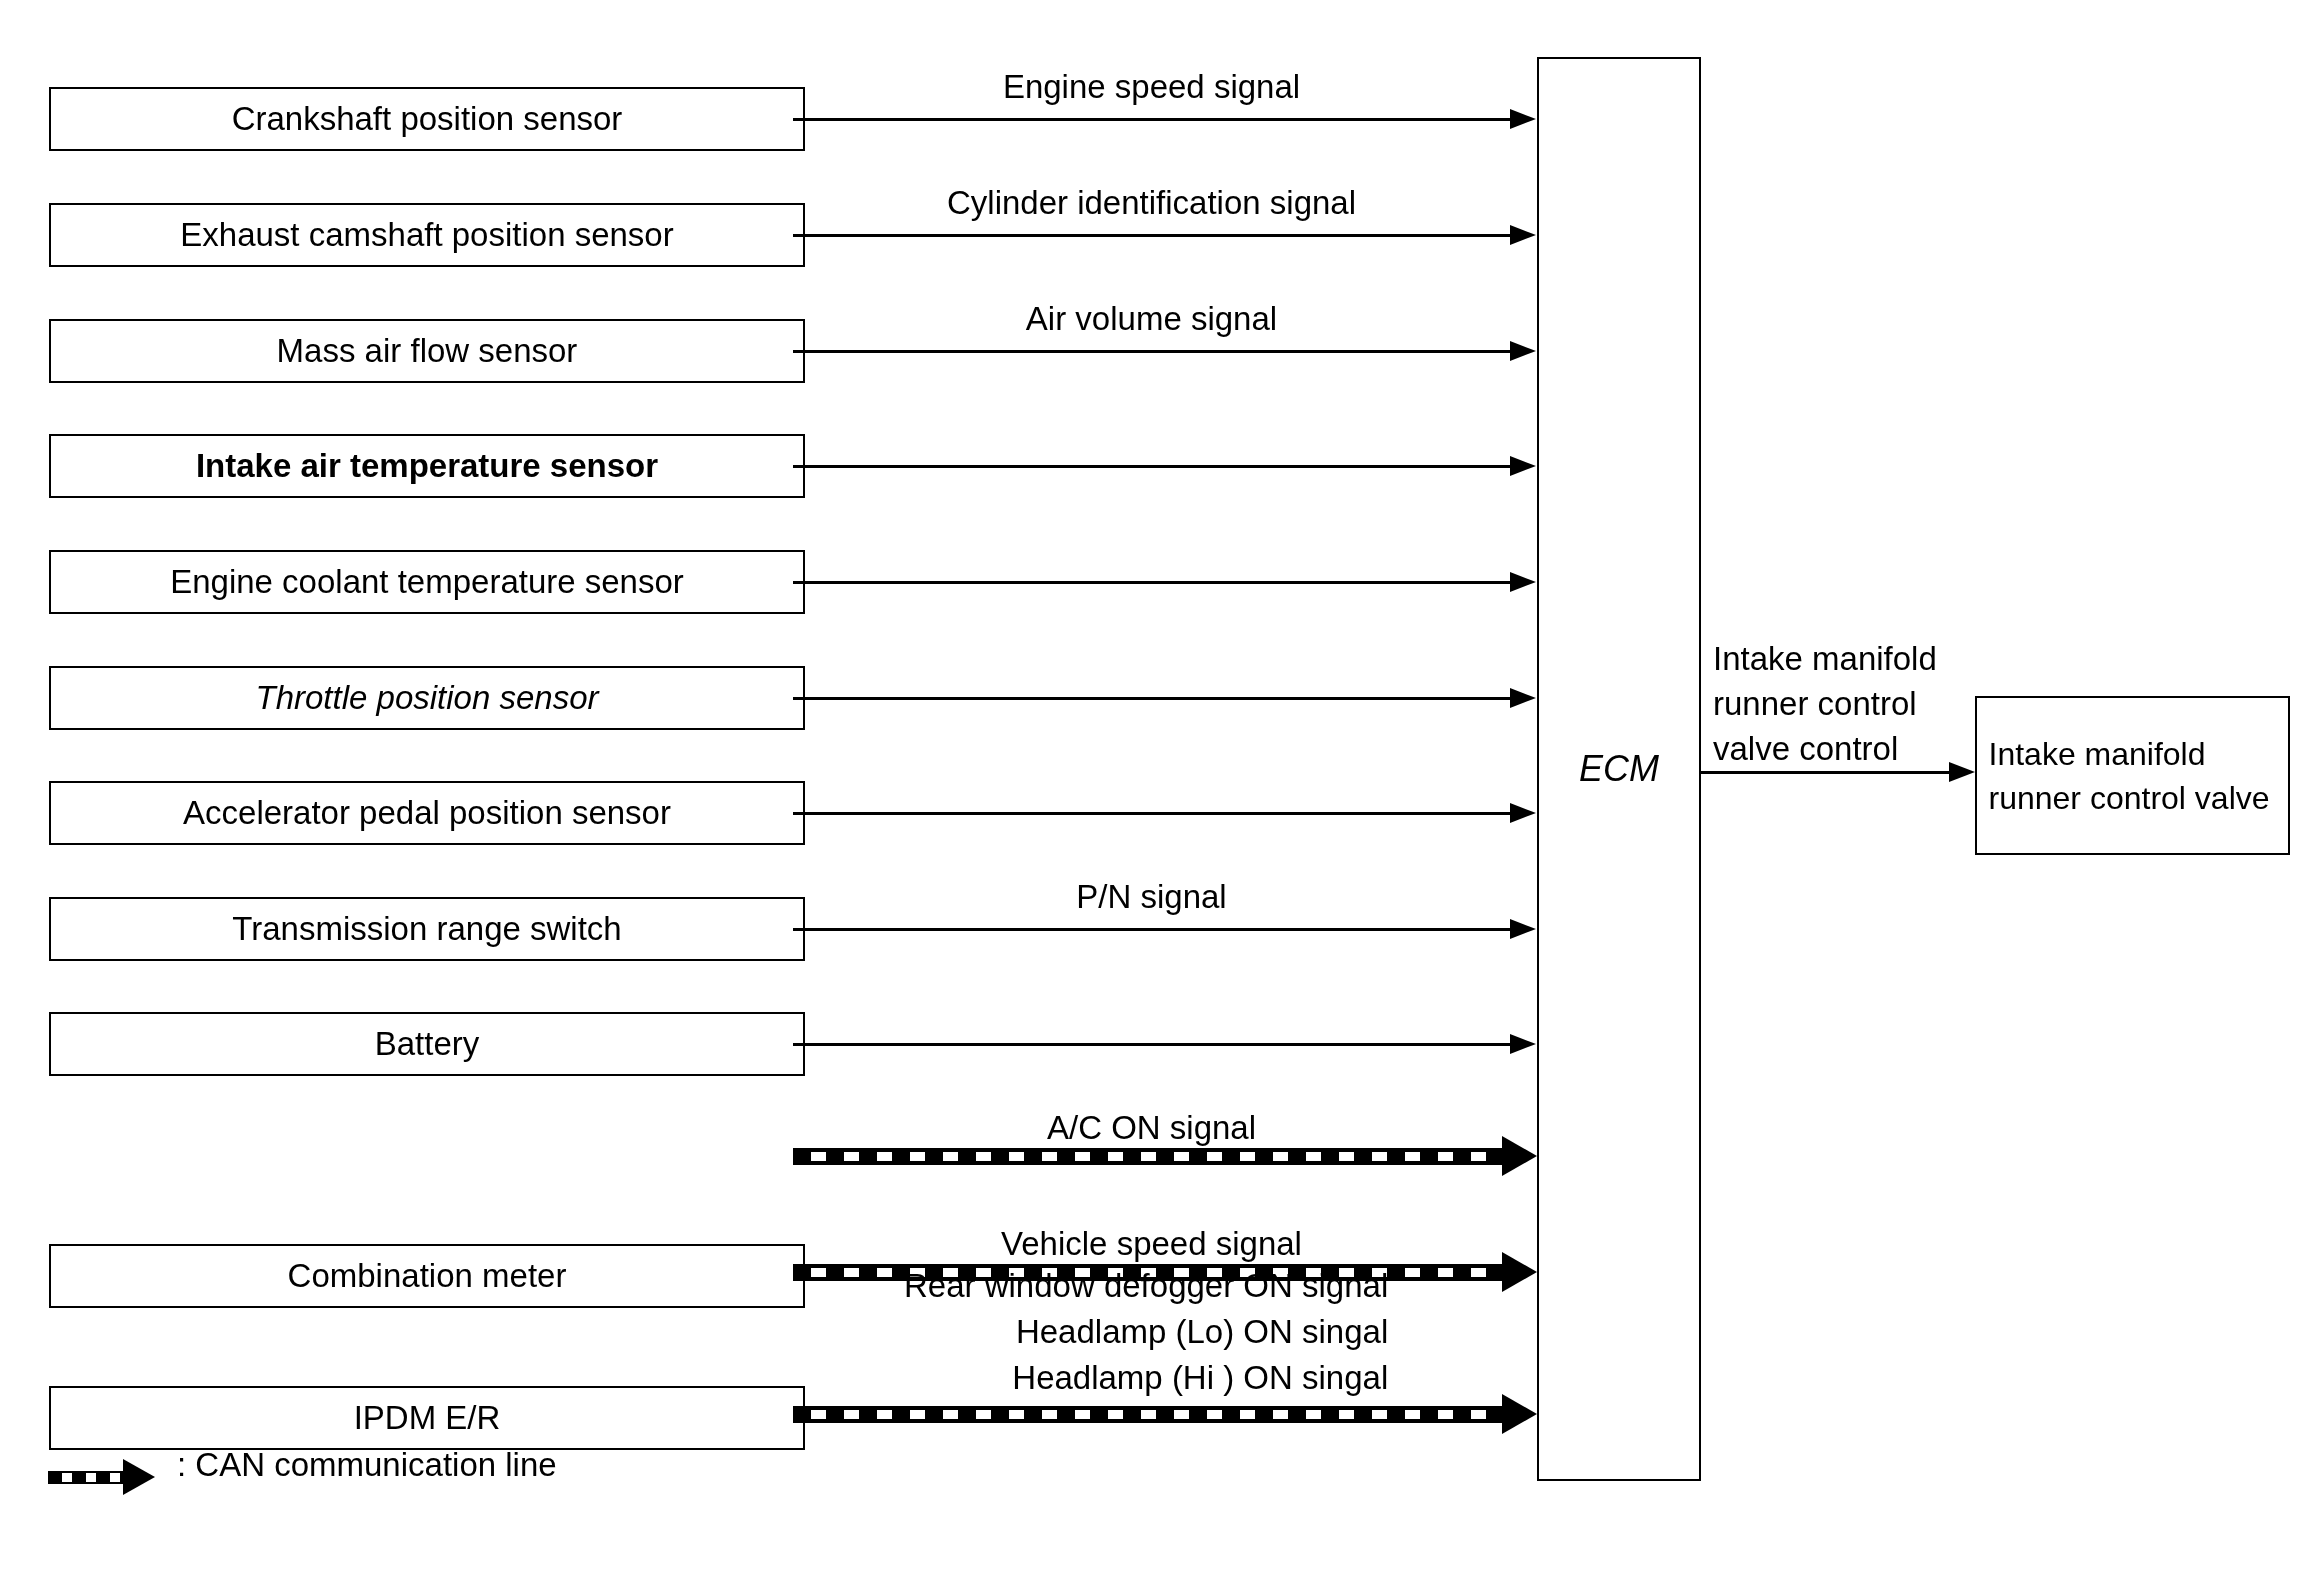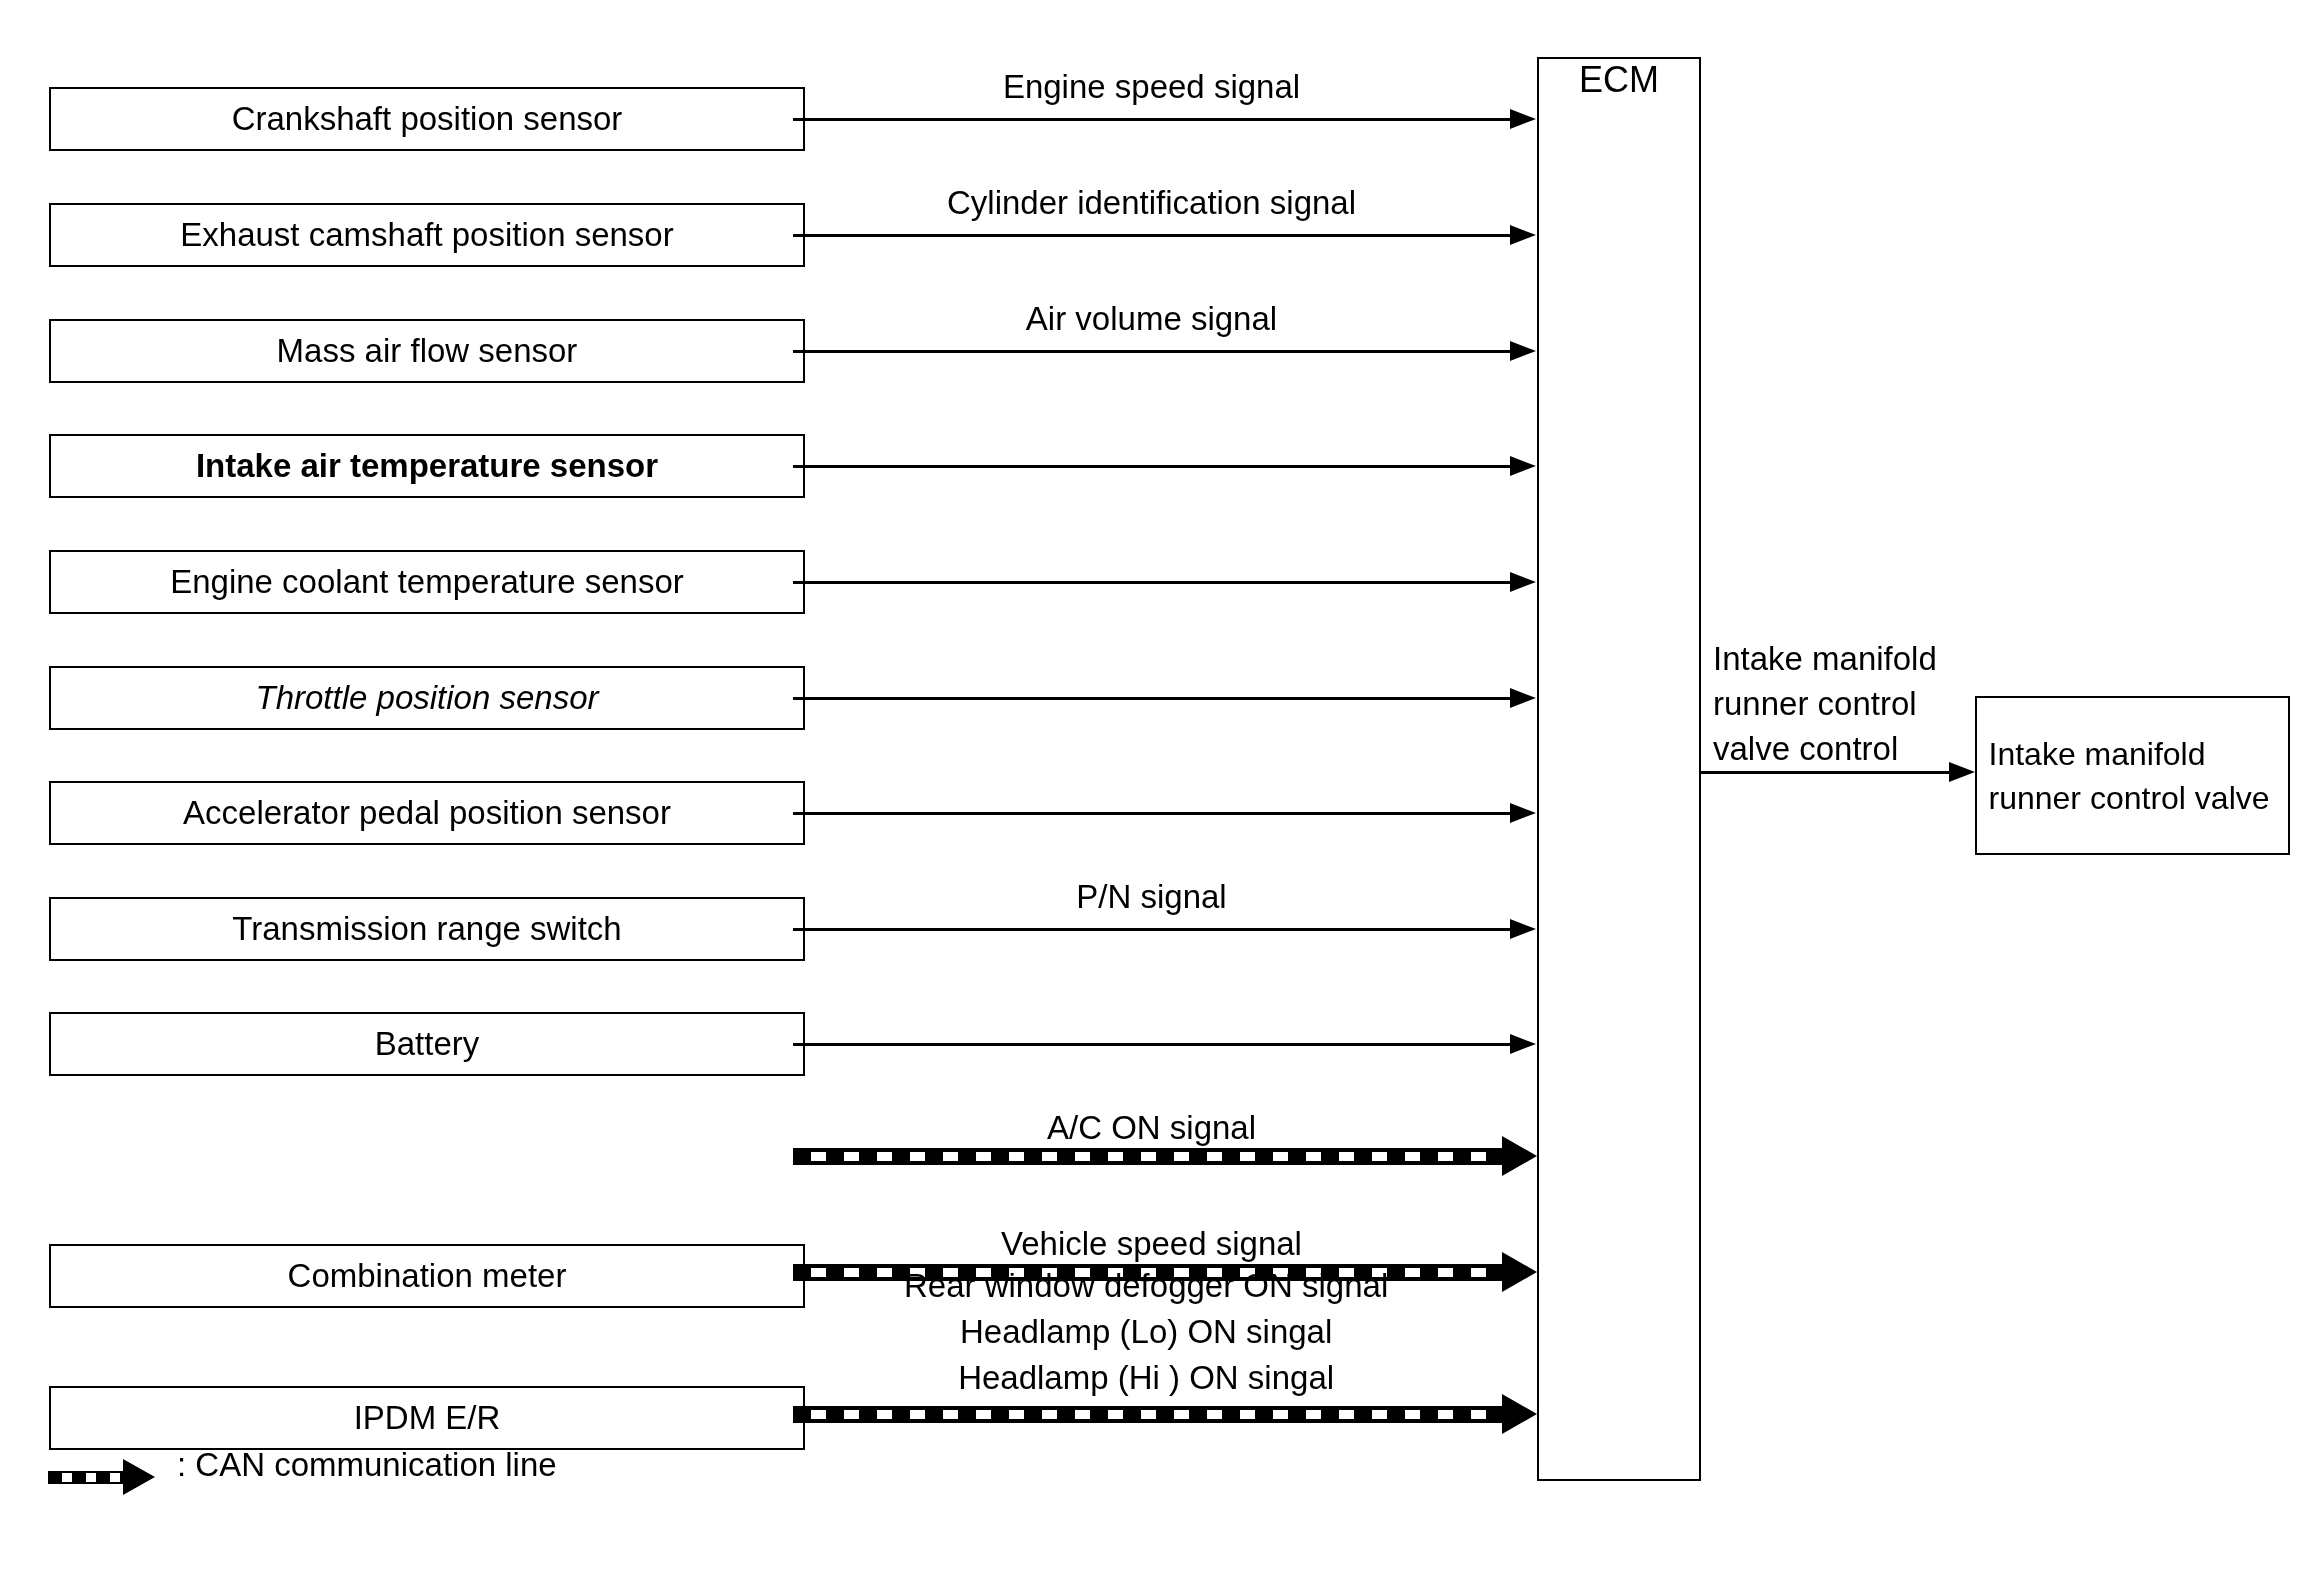--- a/index.html
+++ b/index.html
@@ -48,29 +48,30 @@
     border-bottom: 20.7px solid transparent;
   }
   .sig-label {
     position: absolute; left: 793px; top: -19.5px;
     width: 717px; text-align: center;
     font-size: 33px; white-space: nowrap;
   }
   .sig-multi {
     position: absolute; left: 904px; top: -123px;
     font-size: 33px; line-height: 46px;
-    text-align: center; white-space: nowrap;
+    text-align: right; white-space: nowrap;
   }
   .ecm {
     position: absolute; left: 1537px; top: 57px;
     width: 164px; height: 1424px;
     border: 2.9px solid #000; box-sizing: border-box;
     background: #fff;
-    display: flex; align-items: flex-start; justify-content: center;
+    display: flex; align-items: center; justify-content: center;
     font-size: 36px;
+    font-style: italic;
   }
   .out-label {
     position: absolute; left: 1713px; top: 636px;
     font-size: 33px; line-height: 45px; white-space: nowrap;
   }
   .out-arrow {
     position: absolute; left: 1701px; top: 771px;
     width: 248px; height: 2.9px; background: #000;
   }
   .out-arrow::after {

